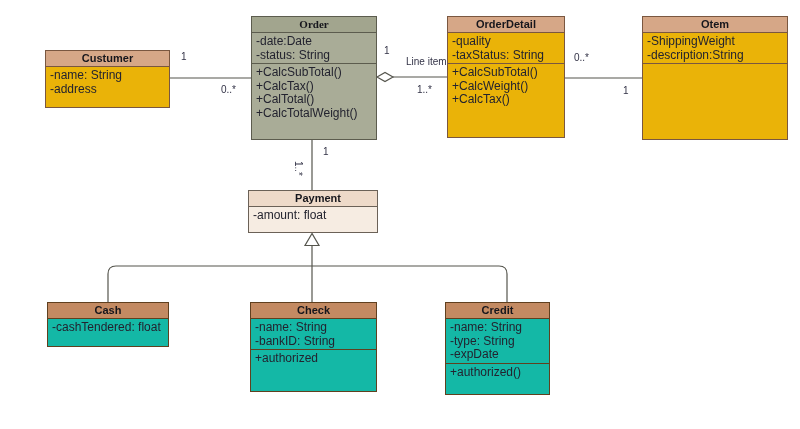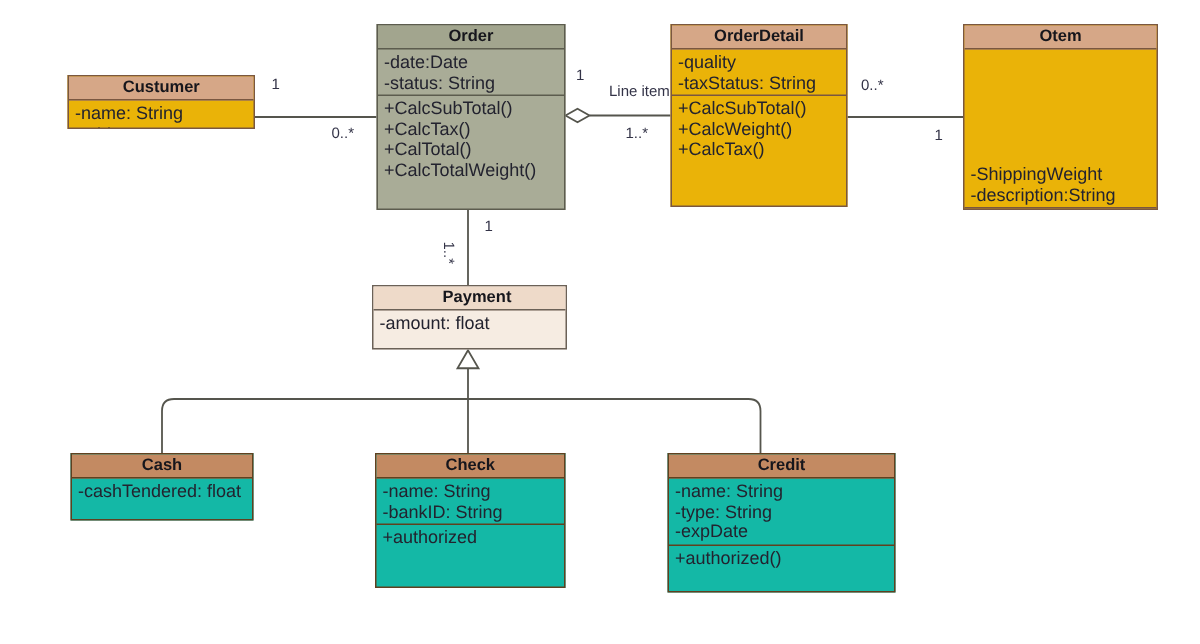--- a/index.html
+++ b/index.html
@@ -11,21 +11,21 @@
   .cls{position:absolute;display:flex;flex-direction:column;box-sizing:border-box;
        border:1.4px solid #5e5e50;}
   .cls-title{font-size:11px;font-weight:bold;color:#16161c;text-align:center;
              padding:1px 2px;line-height:13px;}
   .cls-sec{font-size:12px;color:#23232f;line-height:13.5px;padding:2px 4px 1px 4px;
            white-space:nowrap;overflow:hidden;}
   .cls-sec.grow{flex:1;}
 
   
   .theme-green{background:#a9ac97;border-color:#5c5c4e;}
-  .theme-green .cls-title{background:#a2a58e;border-bottom:1.2px solid #5c5c4e;}
+  .theme-green .cls-title{background:#a2a58e;border-bottom:1.2px solid #5c5c4e;font-family:Liberation Serif, serif;}
   .theme-green .sep{border-bottom:1.2px solid #5c5c4e;}
 
   .theme-tan{background:#eab308;border-color:#7a5740;}
   .theme-tan .cls-title{background:#d6a787;border-bottom:1.2px solid #7a5740;}
   .theme-tan .sep{border-bottom:1.2px solid #7a5740;}
 
   .theme-light{background:#f6ece2;border-color:#6b6157;}
   .theme-light .cls-title{background:#eedac9;border-bottom:1.2px solid #6b6157;padding-left:12px;}
 
   .theme-brown{background:#14b8a6;border-color:#60401f;}
@@ -54,21 +54,21 @@
     <g>
       <line x1="312" y1="140" x2="312" y2="190" stroke="#55554d" stroke-width="1.2"></line>
     </g>
     <g>
       <polygon points="312,233.5 305,245.5 319,245.5" fill="#ffffff" stroke="#55554d" stroke-width="1.2"></polygon>
       <line x1="312" y1="245.5" x2="312" y2="302" stroke="#55554d" stroke-width="1.2"></line>
       <path d="M108,302 L108,274 Q108,266 116,266 L499,266 Q507,266 507,274 L507,302" fill="none" stroke="#55554d" stroke-width="1.2"></path>
     </g>
   </svg>
 
-  <div class="cls theme-tan" style="left:45px;top:50px;width:125px;height:36px;">
+  <div class="cls theme-tan" style="left:45px;top:50px;width:125px;height:58px;">
     <div class="cls-title">Custumer</div>
     <div class="cls-sec grow">
       <div>-name: String</div>
       <div>-address</div>
     </div>
   </div>
 
   <div class="cls theme-green" style="left:251px;top:16px;width:126px;height:124px;">
     <div class="cls-title">Order</div>
     <div class="cls-sec sep">
@@ -89,21 +89,21 @@
       <div>-quality</div>
       <div>-taxStatus: String</div>
     </div>
     <div class="cls-sec grow">
       <div>+CalcSubTotal()</div>
       <div>+CalcWeight()</div>
       <div>+CalcTax()</div>
     </div>
   </div>
 
-  <div class="cls theme-tan" style="left:642px;top:16px;width:130px;height:124px;justify-content:space-between;">
+  <div class="cls theme-tan" style="left:642px;top:16px;width:146px;height:124px;">
     <div class="cls-title">Otem</div>
     <div class="cls-sec sep">
       <div>-ShippingWeight</div>
       <div>-description:String</div>
     </div>
   </div>
 
   <div class="cls theme-light" style="left:248px;top:190px;width:130px;height:43px;">
     <div class="cls-title">Payment</div>
     <div class="cls-sec grow">
@@ -122,21 +122,21 @@
     <div class="cls-title">Check</div>
     <div class="cls-sec sep">
       <div>-name: String</div>
       <div>-bankID: String</div>
     </div>
     <div class="cls-sec grow">
       <div>+authorized</div>
     </div>
   </div>
 
-  <div class="cls theme-brown" style="left:445px;top:302px;width:152px;height:93px;">
+  <div class="cls theme-brown" style="left:445px;top:302px;width:105px;height:93px;">
     <div class="cls-title">Credit</div>
     <div class="cls-sec sep">
       <div>-name: String</div>
       <div>-type: String</div>
       <div>-expDate</div>
     </div>
     <div class="cls-sec grow">
       <div>+authorized()</div>
     </div>
   </div>

